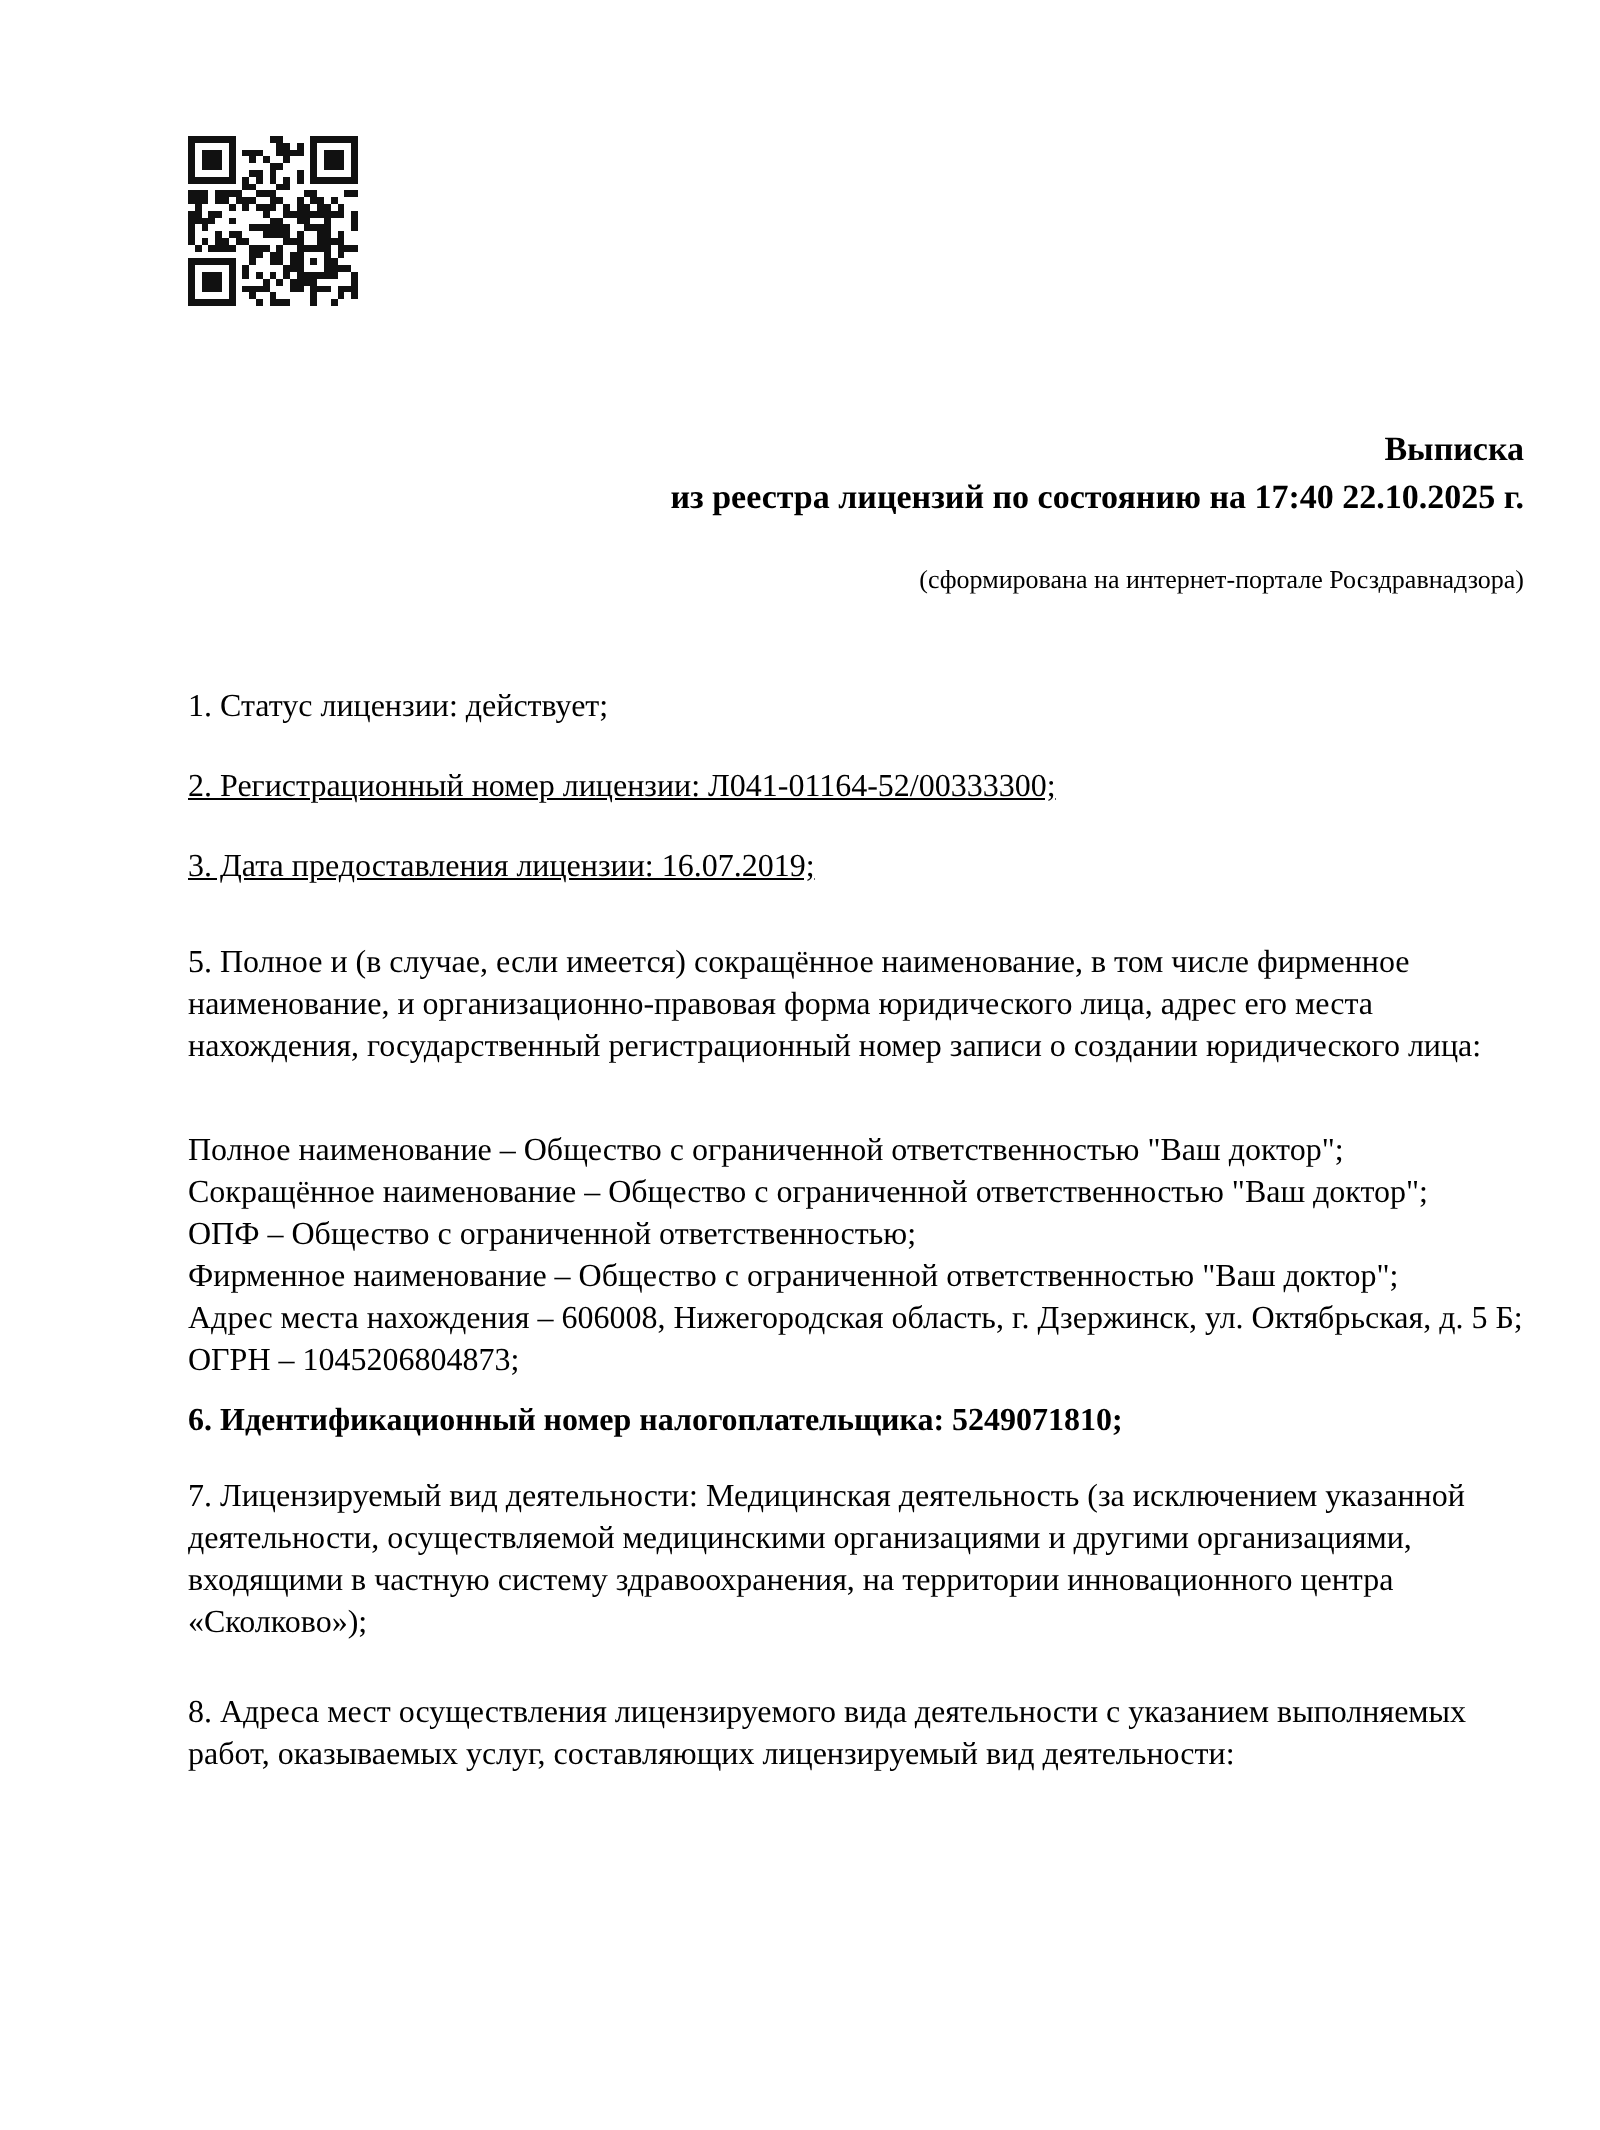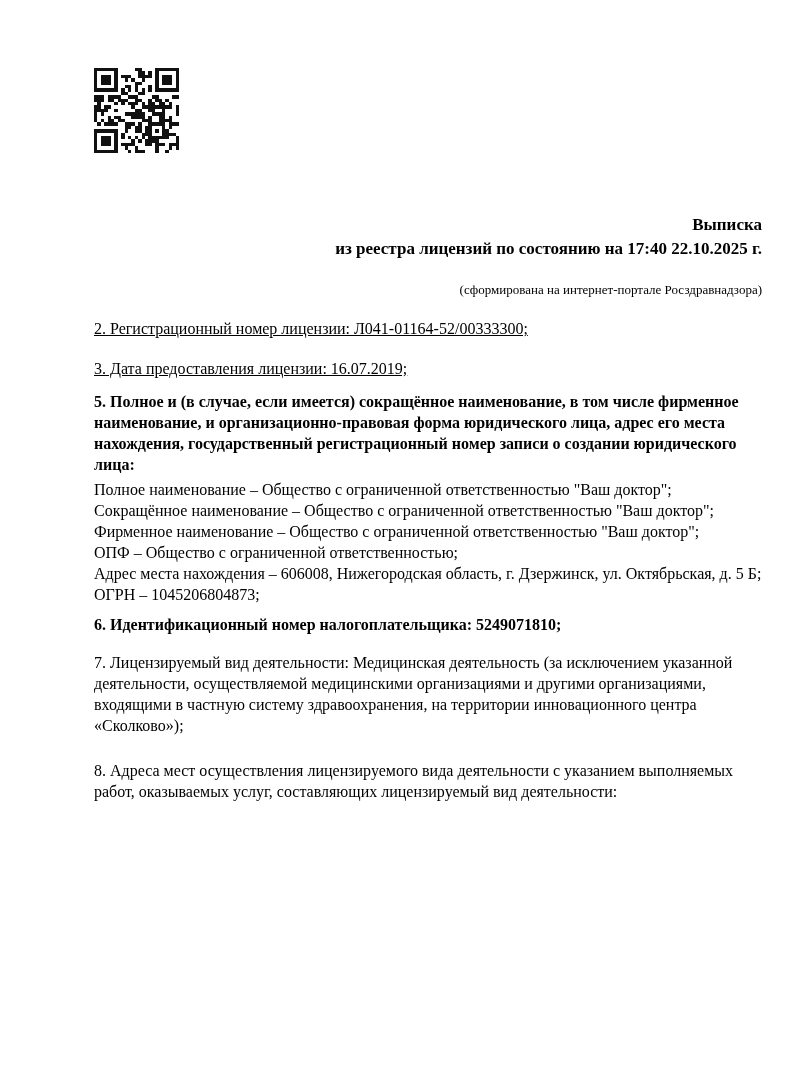--- a/index.html
+++ b/index.html
@@ -45,22 +45,22 @@
     margin: 0;
     font-size: 16px;
     line-height: 21px;
   }
   .org-line {
     font-size: 16px;
     line-height: 21px;
   }
   .mt-first  { margin-top: 44px; }
   .mt-item   { margin-top: 19px; text-decoration: underline; }
-  .mt-head5  { margin-top: 12px; font-weight: bold; }
-  .mt-org    { margin-top: 4px; }
+  .mt-head5  { margin-top: 27px; }
+  .mt-org    { margin-top: 31px; }
   .mt-item6  { margin-top: 9px; font-weight: bold; }
   .mt-item7  { margin-top: 17px; }
   .mt-item8  { margin-top: 24px; }
 </style>
 </head>
 <body>
 
 <div class="page">
 
   <svg id="qr" class="qr" viewBox="0 0 25 25">
@@ -381,30 +381,31 @@
       <rect x="21" y="24" width="1" height="1"></rect>
     </svg>
 
   <div class="title">
     <div>Выписка</div>
     <div>из реестра лицензий по состоянию на 17:40 22.10.2025 г.</div>
   </div>
 
   <div class="note">(сформирована на интернет-портале Росздравнадзора)</div>
 
+  <p class="para mt-first">1. Статус лицензии: действует;</p>
   <p class="para mt-item">2. Регистрационный номер лицензии: Л041-01164-52/00333300;</p>
   <p class="para mt-item">3. Дата предоставления лицензии: 16.07.2019;</p>
 
   <p class="para mt-head5">5. Полное и (в случае, если имеется) сокращённое наименование, в том числе фирменное наименование, и организационно-правовая форма юридического лица, адрес его места нахождения, государственный регистрационный номер записи о создании юридического лица:</p>
 
   <div class="mt-org">
     <div class="org-line">Полное наименование – Общество с ограниченной ответственностью "Ваш доктор";</div>
     <div class="org-line">Сокращённое наименование – Общество с ограниченной ответственностью "Ваш доктор";</div>
+    <div class="org-line">ОПФ – Общество с ограниченной ответственностью;</div>
     <div class="org-line">Фирменное наименование – Общество с ограниченной ответственностью "Ваш доктор";</div>
-    <div class="org-line">ОПФ – Общество с ограниченной ответственностью;</div>
     <div class="org-line">Адрес места нахождения – 606008, Нижегородская область, г. Дзержинск, ул. Октябрьская, д. 5 Б;</div>
     <div class="org-line">ОГРН – 1045206804873;</div>
   </div>
 
   <p class="para mt-item6">6. Идентификационный номер налогоплательщика: 5249071810;</p>
   <p class="para mt-item7">7. Лицензируемый вид деятельности: Медицинская деятельность (за исключением указанной деятельности, осуществляемой медицинскими организациями и другими организациями, входящими в частную систему здравоохранения, на территории инновационного центра «Сколково»);</p>
   <p class="para mt-item8">8. Адреса мест осуществления лицензируемого вида деятельности с указанием выполняемых работ, оказываемых услуг, составляющих лицензируемый вид деятельности:</p>
 
 </div>
 

